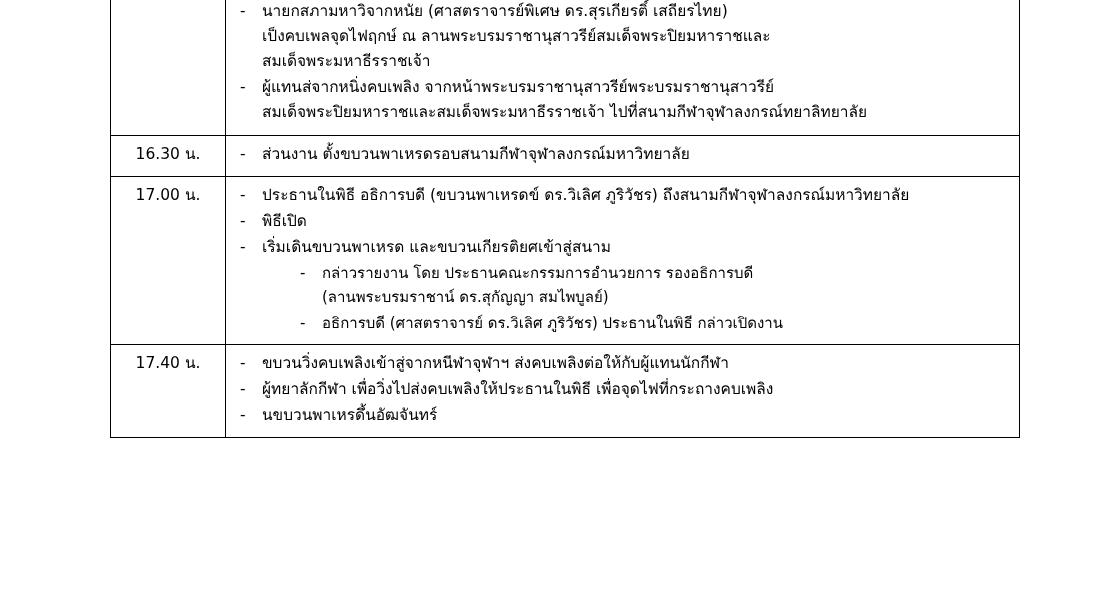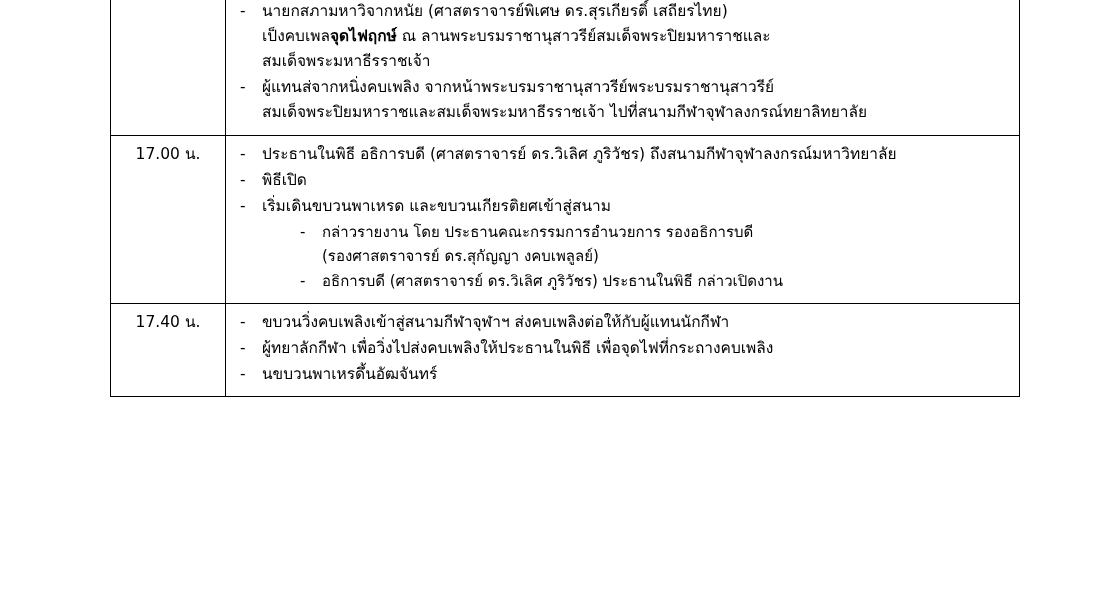--- a/index.html
+++ b/index.html
@@ -77,21 +77,21 @@
   ul.dash-list.sub > li {
     padding-left: 28px;
     font-size: 15px;
   }
 
   .cont-line {
     display: block;
   }
 
   b, .bold {
-    font-weight: bold;
+    font-weight: normal;
   }
 </style>
 </head>
 <body>
 
 <div class="page">
 
   <table class="schedule">
     <tbody>
 
@@ -107,59 +107,70 @@
             </li>
             <li>
               <span class="dash">-</span>
               <span class="cont-line">ผู้แทนส่จากหนิ่งคบเพลิง จากหน้าพระบรมราชานุสาวรีย์พระบรมราชานุสาวรีย์</span>
               <span class="cont-line">สมเด็จพระปิยมหาราชและสมเด็จพระมหาธีรราชเจ้า ไปที่สนามกีฬาจุฬาลงกรณ์ทยาลิทยาลัย</span>
             </li>
           </ul>
         </td>
       </tr>
 
+      <tr>
+        <td class="time-cell">16.30 น.</td>
+        <td class="detail-cell">
+          <ul class="dash-list">
+            <li>
+              <span class="dash">-</span>
+              <span class="cont-line">ส่วนงาน ตั้งขบวนพาเหรดรอบสนามกีฬาจุฬาลงกรณ์มหาวิทยาลัย</span>
+            </li>
+          </ul>
+        </td>
+      </tr>
 
       <tr>
         <td class="time-cell">17.00 น.</td>
         <td class="detail-cell">
           <ul class="dash-list">
             <li>
               <span class="dash">-</span>
-              <span class="cont-line">ประธานในพิธี อธิการบดี (ศาสตราจารย์ ดร.วิเลิศ ภูริวัชร) ถึงสนามกีฬาจุฬาลงกรณ์มหาวิทยาลัย</span>
+              <span class="cont-line">ประธานในพิธี อธิการบดี (ขบวนพาเหรดข์ ดร.วิเลิศ ภูริวัชร) ถึงสนามกีฬาจุฬาลงกรณ์มหาวิทยาลัย</span>
             </li>
             <li>
               <span class="dash">-</span>
               <span class="cont-line">พิธีเปิด</span>
             </li>
             <li>
               <span class="dash">-</span>
               <span class="cont-line">เริ่มเดินขบวนพาเหรด และขบวนเกียรติยศเข้าสู่สนาม</span>
               <ul class="dash-list sub">
                 <li>
                   <span class="dash">-</span>
                   <span class="cont-line">กล่าวรายงาน โดย ประธานคณะกรรมการอำนวยการ รองอธิการบดี</span>
-                  <span class="cont-line">(รองศาสตราจารย์ ดร.สุกัญญา งคบเพลูลย์)</span>
+                  <span class="cont-line">(ลานพระบรมราชาน์ ดร.สุกัญญา สมไพบูลย์)</span>
                 </li>
                 <li>
                   <span class="dash">-</span>
                   <span class="cont-line">อธิการบดี (ศาสตราจารย์ ดร.วิเลิศ ภูริวัชร) ประธานในพิธี กล่าวเปิดงาน</span>
                 </li>
               </ul>
             </li>
           </ul>
         </td>
       </tr>
 
       <tr>
         <td class="time-cell">17.40 น.</td>
         <td class="detail-cell">
           <ul class="dash-list">
             <li>
               <span class="dash">-</span>
-              <span class="cont-line">ขบวนวิ่งคบเพลิงเข้าสู่สนามกีฬาจุฬาฯ ส่งคบเพลิงต่อให้กับผู้แทนนักกีฬา</span>
+              <span class="cont-line">ขบวนวิ่งคบเพลิงเข้าสู่จากหนีฬาจุฬาฯ ส่งคบเพลิงต่อให้กับผู้แทนนักกีฬา</span>
             </li>
             <li>
               <span class="dash">-</span>
               <span class="cont-line">ผู้ทยาลักกีฬา เพื่อวิ่งไปส่งคบเพลิงให้ประธานในพิธี เพื่อจุดไฟที่กระถางคบเพลิง</span>
             </li>
             <li>
               <span class="dash">-</span>
               <span class="cont-line">นขบวนพาเหรดึ้นอัฒจันทร์</span>
             </li>
           </ul>

